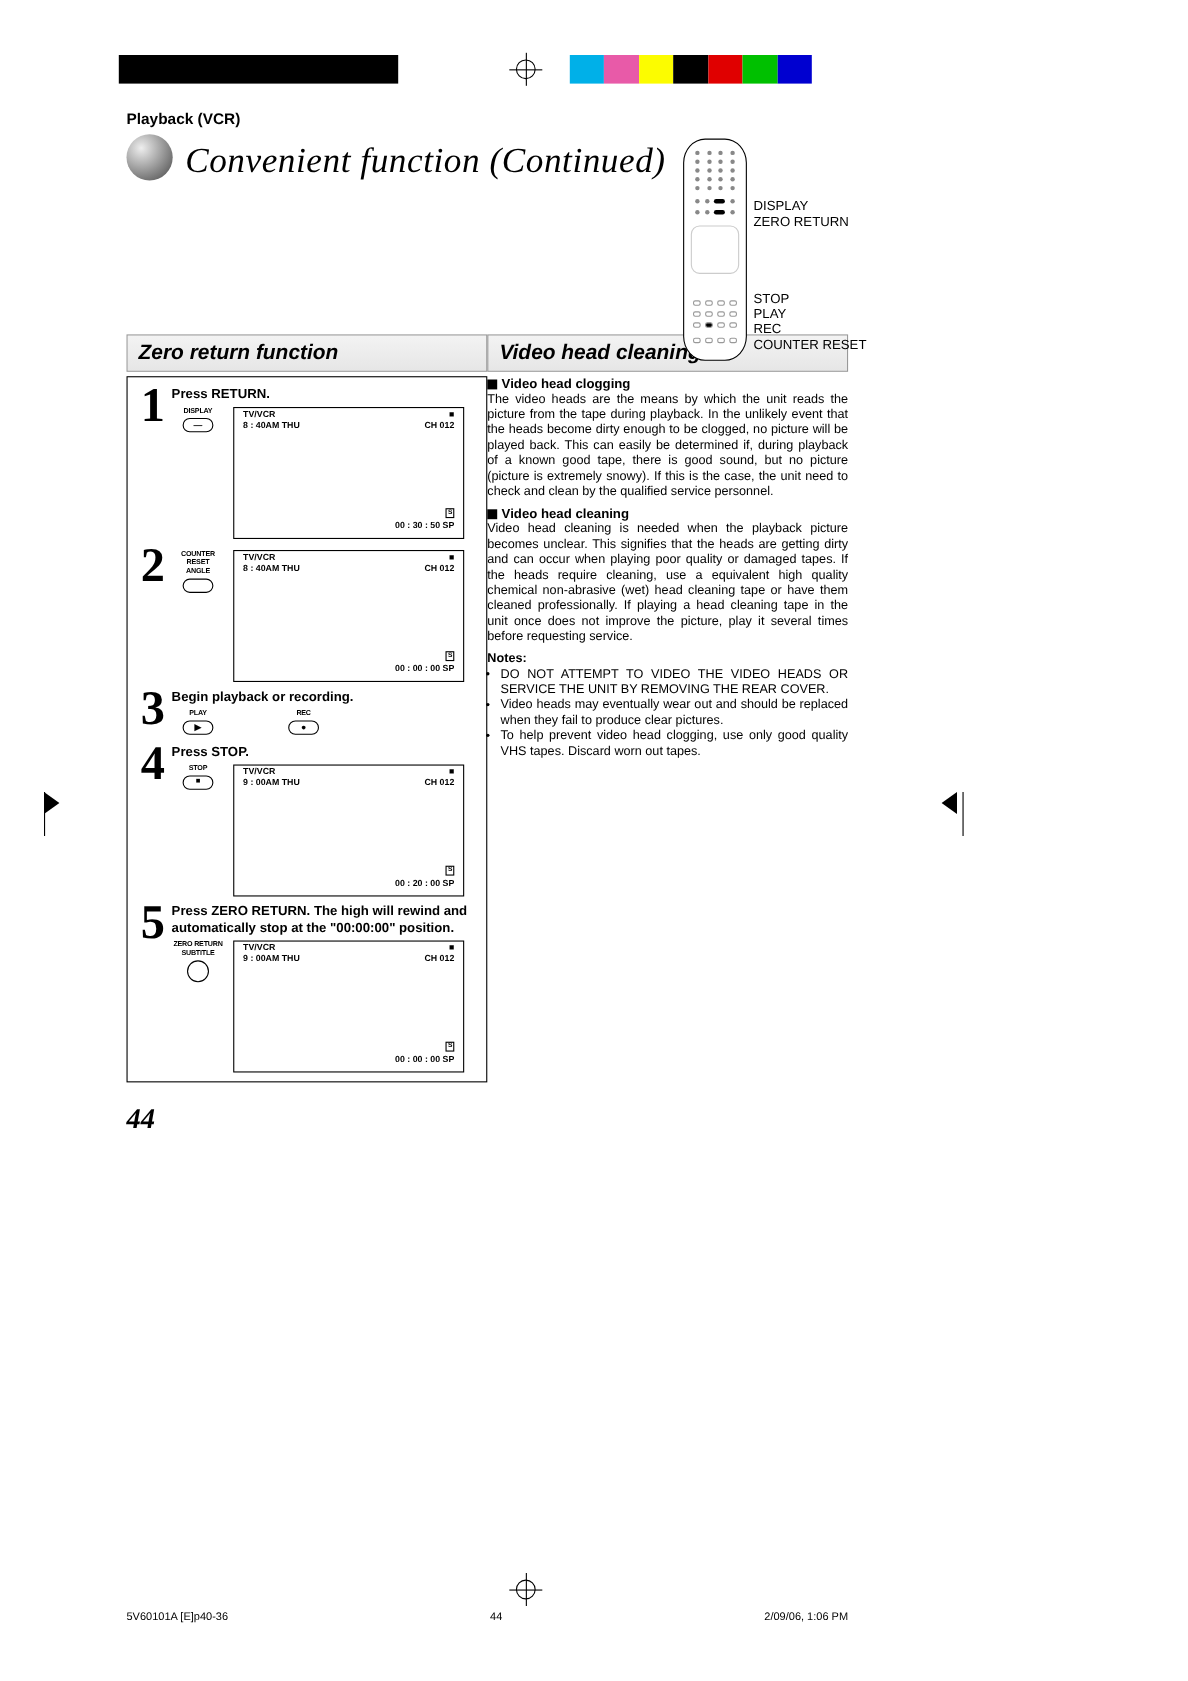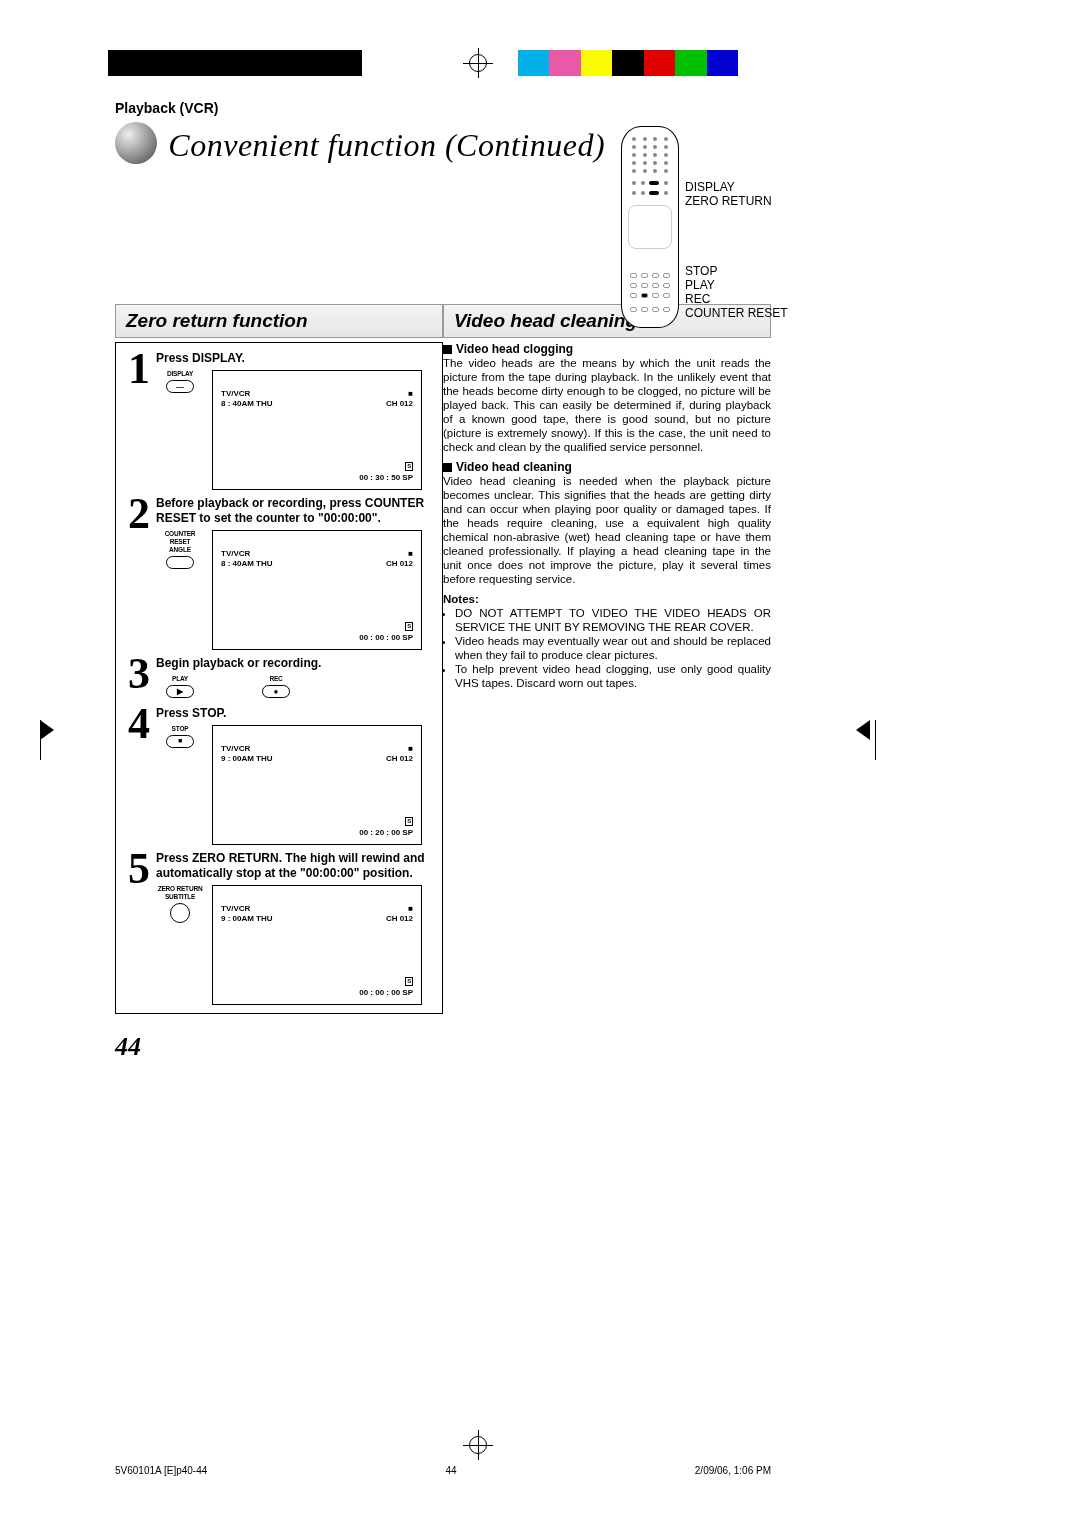--- a/index.html
+++ b/index.html
@@ -54,21 +54,21 @@
   .step { display:flex; margin-bottom:6px; }
   .step-num { font-size:44px; font-weight:bold; font-family:"Times New Roman",serif; line-height:0.82; width:34px; text-align:center; }
   .step-body { flex:1; font-size:12px; font-weight:bold; line-height:1.25; }
 
   
   .btn-label { font-size:6.5px; font-weight:bold; text-align:center; letter-spacing:-0.2px; }
   .oval-btn { width:28px; height:13px; border:1.2px solid #000; border-radius:8px; margin:2px auto; display:flex; align-items:center; justify-content:center; font-size:8px; }
   .round-btn { width:20px; height:20px; border:1.5px solid #000; border-radius:50%; margin:2px auto; }
 
   
-  .osd { border:1px solid #000; width:210px; height:120px; padding:18px 8px; font-size:8px; font-family:Arial,sans-serif; position:relative; }
+  .osd { border:1px solid #000; width:210px; height:120px; padding:1px 8px; font-size:8px; font-family:Arial,sans-serif; position:relative; }
   .osd .toprow { display:flex; justify-content:space-between; font-weight:bold; }
   .osd .botrow { position:absolute; bottom:6px; right:8px; text-align:right; font-weight:bold; font-size:8px; }
   .osd .stereo { font-size:6px; border:0.8px solid #000; padding:0 1px; display:inline-block; margin-bottom:2px; letter-spacing:-0.3px; }
 
   .step-grid { display:flex; gap:8px; align-items:flex-start; margin-top:4px; }
   .btncol { width:48px; }
 
   .subhead { font-size:12px; font-weight:bold; }
   .subhead .sq { display:inline-block; width:9px; height:9px; background:#000; margin-right:4px; vertical-align:-1px; }
   .para { font-size:11.5px; line-height:1.22; text-align:justify; margin-bottom:6px; }
@@ -241,21 +241,21 @@
     <div class="two-col">
 
       <div class="col">
         <div class="sect-head">Zero return function</div>
 
         <div style="border:1px solid #000; padding:8px 6px;">
 
           <div class="step">
             <div class="step-num">1</div>
             <div class="step-body">
-              <span>Press DISPLAY.</span>
+              <span>Press RETURN.</span>
               <div class="step-grid">
                 <div class="btncol">
                   <div class="btn-label">DISPLAY</div>
                   <div class="oval-btn">
                       <span>—</span>
                     </div>
                 </div>
                 <div class="osd">
                   <div class="toprow">
                       <span>TV/VCR</span>
@@ -267,21 +267,20 @@
                     </div>
                   <div class="botrow"><span class="stereo">S</span><br><span>00 : 30 : 50   SP</span></div>
                 </div>
               </div>
             </div>
           </div>
 
           <div class="step">
             <div class="step-num">2</div>
             <div class="step-body">
-              <span>Before playback or recording, press COUNTER RESET to set the counter to "00:00:00".</span>
               <div class="step-grid">
                 <div class="btncol">
                   <div class="btn-label" style="white-space:pre-line">COUNTER RESET
 ANGLE</div>
                   <div class="oval-btn"></div>
                 </div>
                 <div class="osd">
                   <div class="toprow">
                       <span>TV/VCR</span>
                       <span>■</span>
@@ -389,17 +388,17 @@
             <li>DO NOT ATTEMPT TO VIDEO THE VIDEO HEADS OR SERVICE THE UNIT BY REMOVING THE REAR COVER.</li>
             <li>Video heads may eventually wear out and should be replaced when they fail to produce clear pictures.</li>
             <li>To help prevent video head clogging, use only good quality VHS tapes. Discard worn out tapes.</li>
           </ul>
         </div>
       </div>
     </div>
   </div>
 
   <div class="footer">
-    <span>5V60101A [E]p40-44</span>
+    <span>5V60101A [E]p40-36</span>
     <span>44</span>
     <span>2/09/06, 1:06 PM</span>
   </div>
 </div>
 
 </body></html>

